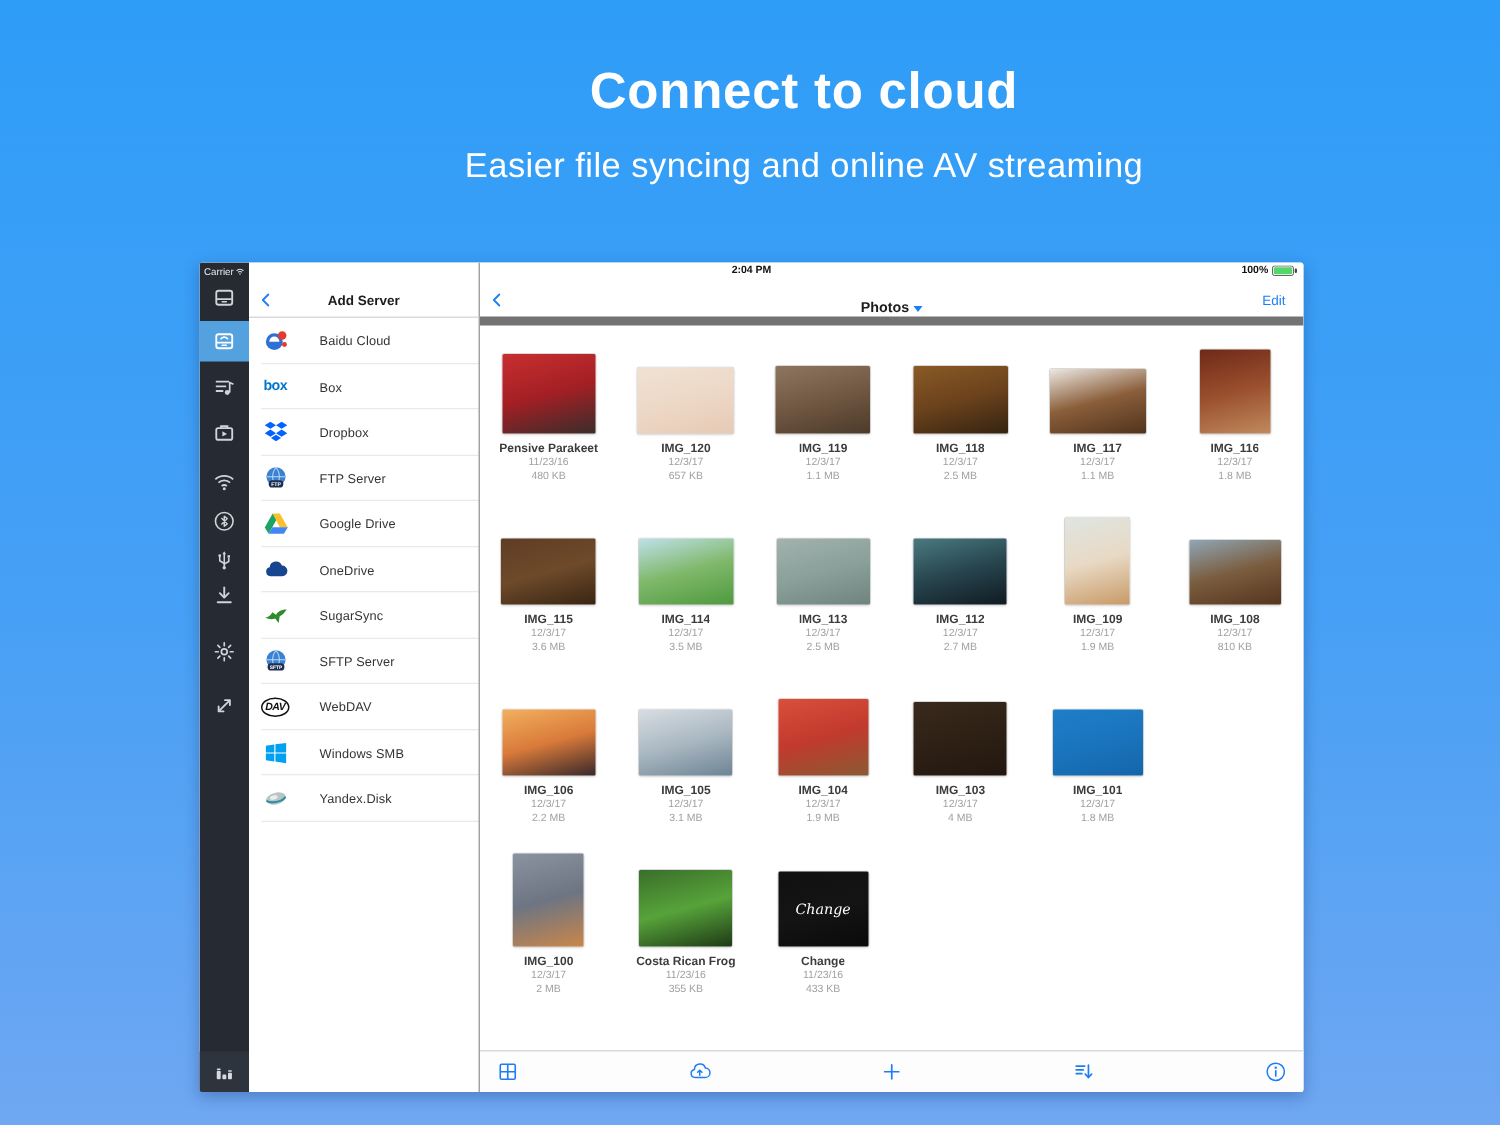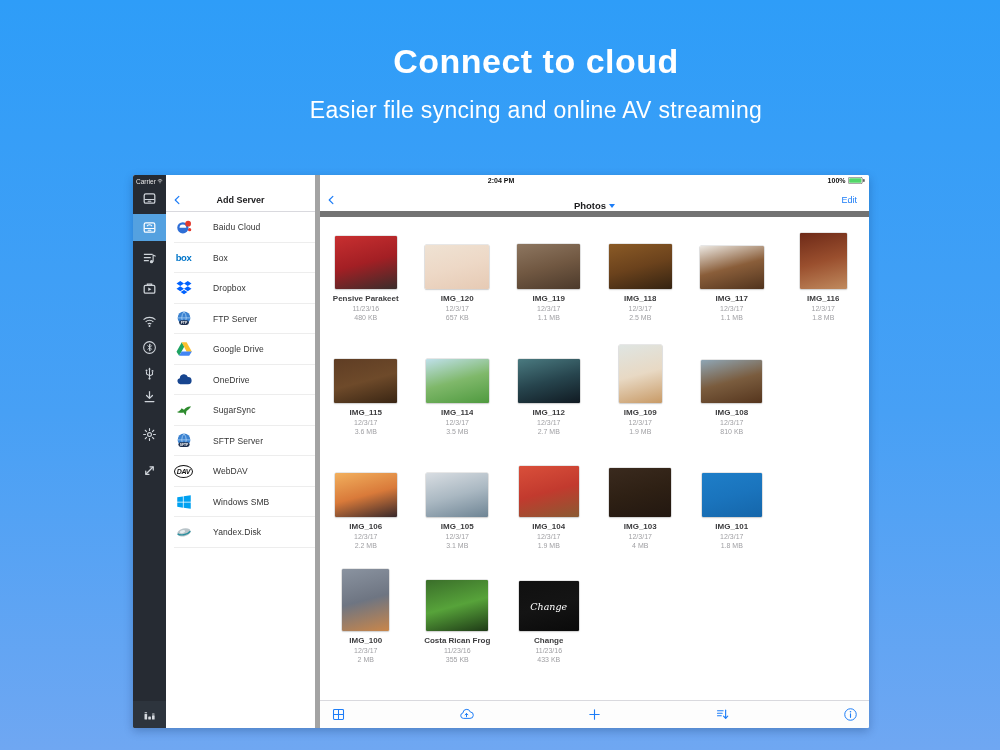--- a/index.html
+++ b/index.html
@@ -29,21 +29,21 @@
 
   
   .sidebar{position:relative;width:33px;height:100%;background:#262B33;flex:0 0 33px;color:#cfd4da;}
   .side-item{position:absolute;left:0;width:33px;height:26px;display:flex;align-items:center;justify-content:center;}
   .side-item svg{width:15px;height:15px;}
   .side-item.sel{background:#54A1E0;color:#fff;height:27px;}
   .side-usage{position:absolute;left:0;bottom:0;width:33px;height:27px;background:#2D343D;display:flex;align-items:center;justify-content:center;color:#d7dbe0;}
   .side-usage svg{width:15px;height:15px;}
 
   
-  .panel{width:154px;flex:0 0 154px;box-sizing:border-box;padding-top:13px;border-right:5px solid #a3a3a3;background:#fff;position:relative;}
+  .panel{width:154px;flex:0 0 154px;box-sizing:border-box;padding-top:13px;border-right:1px solid #a3a3a3;background:#fff;position:relative;}
   .panel-nav{height:23px;position:relative;border-bottom:1px solid #d9d9de;display:flex;align-items:center;justify-content:center;}
   .panel-title{font-size:9px;font-weight:700;color:#1c1c1e;}
   .back-chev{position:absolute;left:6px;top:50%;transform:translateY(-50%);color:#1D7DF7;display:flex;}
   .back-chev svg{width:11px;height:11px;}
   .svc-row{height:30.5px;display:flex;align-items:center;padding-left:8px;position:relative;}
   .svc-row::after{content:"";position:absolute;left:8px;right:0;bottom:0;height:1px;background:rgba(0,0,0,.12);transform:scaleY(.6);}
   .svc-icon{width:19px;height:19px;display:flex;align-items:center;justify-content:center;flex:0 0 19px;}
   .svc-icon svg{width:18px;height:18px;}
   .svc-label{margin-left:20px;font-size:8.5px;color:#333;letter-spacing:.1px;}
   .webdav-badge{font-style:italic;font-weight:700;font-size:7px;color:#111;border:1px solid #111;border-radius:50%;width:18px;height:11px;display:flex;align-items:center;justify-content:center;letter-spacing:-.3px;}
@@ -393,20 +393,28 @@
           <div class="cell">
             <div class="thumb-wrap">
               <div class="thumb" style="width: 63px; height: 44px; background: linear-gradient(165deg, rgb(191, 224, 234), rgb(127, 184, 106), rgb(79, 154, 63));"></div>
             </div>
             <div class="p-name">IMG_114</div>
             <div class="p-date">12/3/17</div>
             <div class="p-size">3.5 MB</div>
           </div>
           <div class="cell">
             <div class="thumb-wrap">
+              <div class="thumb" style="width: 62px; height: 44px; background: linear-gradient(165deg, rgb(163, 178, 174), rgb(138, 160, 154), rgb(111, 132, 126));"></div>
+            </div>
+            <div class="p-name">IMG_113</div>
+            <div class="p-date">12/3/17</div>
+            <div class="p-size">2.5 MB</div>
+          </div>
+          <div class="cell">
+            <div class="thumb-wrap">
               <div class="thumb" style="width: 62px; height: 44px; background: linear-gradient(165deg, rgb(74, 122, 128), rgb(39, 69, 78), rgb(16, 26, 34));"></div>
             </div>
             <div class="p-name">IMG_112</div>
             <div class="p-date">12/3/17</div>
             <div class="p-size">2.7 MB</div>
           </div>
           <div class="cell">
             <div class="thumb-wrap">
               <div class="thumb" style="width: 43px; height: 58px; background: linear-gradient(165deg, rgb(223, 229, 226), rgb(232, 217, 196), rgb(200, 154, 102));"></div>
             </div>

